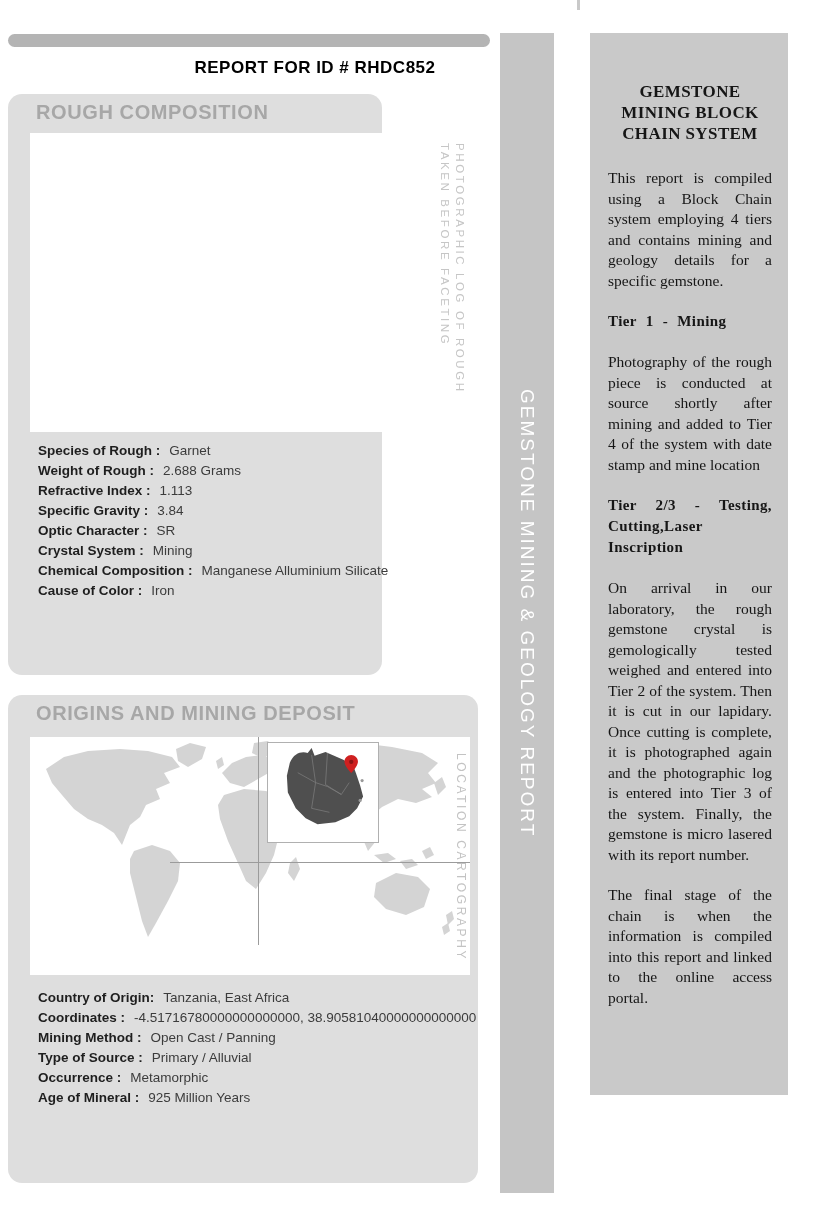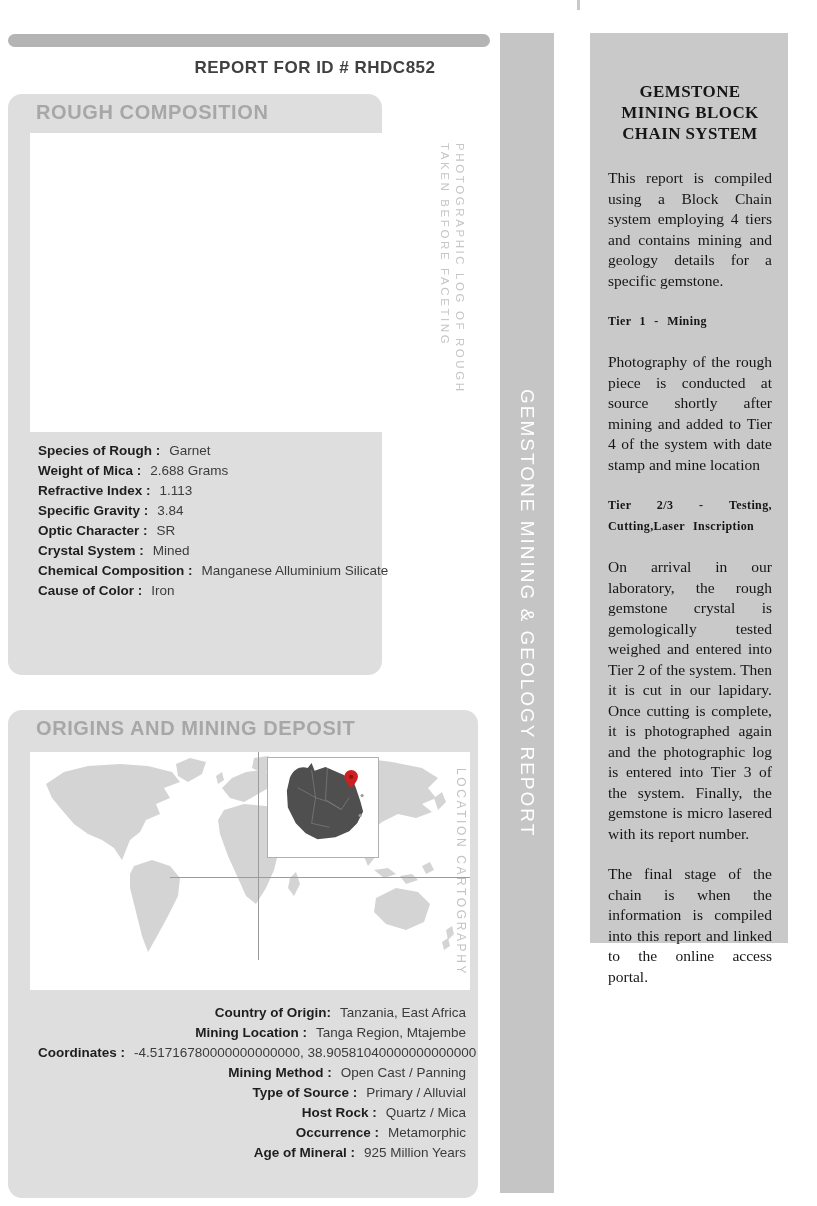--- a/index.html
+++ b/index.html
@@ -9,27 +9,27 @@
     font-family:"Liberation Sans", sans-serif;
   }
   .abs { position:absolute; }
 
   
   .top-tick { left:577px; top:0; width:3px; height:10px; background:#c9c9c9; }
   .top-bar  { left:8px; top:34px; width:482px; height:13px; background:#b4b4b4; border-radius:7px; }
 
   .report-title {
     left:0; top:58px; width:630px; text-align:center;
-    font-size:17px; font-weight:bold; color:#404040; letter-spacing:.5px;
+    font-size:17px; font-weight:bold; color:#000000; letter-spacing:.5px;
   }
 
   
   .card { background:#dedede; border-radius:14px; }
   .card-1 { left:8px; top:94px;  width:374px; height:581px; }
-  .card-2 { left:8px; top:710px; width:470px; height:488px;text-align:right; }
+  .card-2 { left:8px; top:695px; width:470px; height:488px; }
   .card-heading {
     position:absolute; left:28px; top:7px;
     font-size:20px; font-weight:bold; color:#a7a7a7; letter-spacing:.6px;
   }
 
   .photo-box { left:22px; top:39px; width:440px; height:299px; background:#fff; }
   .photo-caption {
     position:absolute; top:10px; right:3px; writing-mode:vertical-rl;
     font-size:11.5px; letter-spacing:2.6px; color:#c6c6c6; line-height:15px;
   }
@@ -56,32 +56,32 @@
     left:500px; top:33px; width:54px; height:1160px; background:#c5c5c5;
     display:flex; align-items:center; justify-content:center;
   }
   .vbar-text {
     writing-mode:vertical-rl; color:#ffffff; font-size:19px; letter-spacing:2px;
     white-space:nowrap;
   }
 
   
   .sidebar {
-    left:590px; top:33px; width:198px; height:910px; background:#c9c9c9;
+    left:590px; top:33px; width:198px; height:1062px; background:#c9c9c9;
     padding:48px 16px 0 18px; font-family:"Liberation Serif", serif; color:#161616;
   }
   .sidebar-title {
     text-align:center; font-weight:bold; font-size:17px; line-height:21px;
     letter-spacing:.4px; margin-bottom:24px;
   }
   .sidebar p {
     text-align:justify; font-size:15.5px; line-height:20.5px; margin:0 0 20px 0;
   }
   .sidebar .tier-heading {
-    text-align:justify; font-size:12px; line-height:21px; font-weight:bold;
+    text-align:justify; font-size:15px; line-height:21px; font-weight:bold;
     word-spacing:5px; letter-spacing:.4px; margin:8px 0 20px 0;
   }
 </style>
 </head>
 <body>
 
 <div class="abs top-tick"></div>
 <div class="abs top-bar"></div>
 
 <div class="abs report-title">REPORT FOR ID # RHDC852</div>
@@ -91,25 +91,25 @@
 
   <div class="abs photo-box">
     <div class="photo-caption">
       <div>PHOTOGRAPHIC LOG OF ROUGH</div>
       <div>TAKEN BEFORE FACETING</div>
     </div>
   </div>
 
   <div class="fields fields-1">
     <div class="field-row"><span class="fl">Species of Rough :</span><span class="fv">Garnet</span></div>
-    <div class="field-row"><span class="fl">Weight of Mica :</span><span class="fv">2.688 Grams</span></div>
+    <div class="field-row"><span class="fl">Weight of Rough :</span><span class="fv">2.688 Grams</span></div>
     <div class="field-row"><span class="fl">Refractive Index :</span><span class="fv">1.113</span></div>
     <div class="field-row"><span class="fl">Specific Gravity :</span><span class="fv">3.84</span></div>
     <div class="field-row"><span class="fl">Optic Character :</span><span class="fv">SR</span></div>
-    <div class="field-row"><span class="fl">Crystal System :</span><span class="fv">Mined</span></div>
+    <div class="field-row"><span class="fl">Crystal System :</span><span class="fv">Mining</span></div>
     <div class="field-row"><span class="fl">Chemical Composition :</span><span class="fv">Manganese Alluminium Silicate</span></div>
     <div class="field-row"><span class="fl">Cause of Color :</span><span class="fv">Iron</span></div>
   </div>
 </div>
 
 <div class="abs card card-2">
   <div class="card-heading">ORIGINS AND MINING DEPOSIT</div>
 
   <div class="abs map-box">
     <svg class="world-svg" width="440" height="210" viewBox="0 0 440 210">
@@ -158,25 +158,23 @@
           <circle cx="84" cy="19" r="2.2" fill="#8c1414"></circle>
         </g>
       </svg>
     </div>
 
     <div class="map-caption">LOCATION CARTOGRAPHY</div>
   </div>
 
   <div class="fields fields-2">
     <div class="field-row"><span class="fl">Country of Origin:</span><span class="fv">Tanzania, East Africa</span></div>
-    <div class="field-row"><span class="fl">Mining Location :</span><span class="fv">Tanga Region, Mtajembe</span></div>
     <div class="field-row"><span class="fl">Coordinates :</span><span class="fv">-4.51716780000000000000,  38.90581040000000000000</span></div>
     <div class="field-row"><span class="fl">Mining Method :</span><span class="fv">Open Cast / Panning</span></div>
     <div class="field-row"><span class="fl">Type of Source :</span><span class="fv">Primary / Alluvial</span></div>
-    <div class="field-row"><span class="fl">Host Rock :</span><span class="fv">Quartz / Mica</span></div>
     <div class="field-row"><span class="fl">Occurrence :</span><span class="fv">Metamorphic</span></div>
     <div class="field-row"><span class="fl">Age of Mineral :</span><span class="fv">925 Million Years</span></div>
   </div>
 </div>
 
 <div class="abs vbar">
   <div class="vbar-text">GEMSTONE MINING &amp; GEOLOGY REPORT</div>
 </div>
 
 <div class="abs sidebar">

